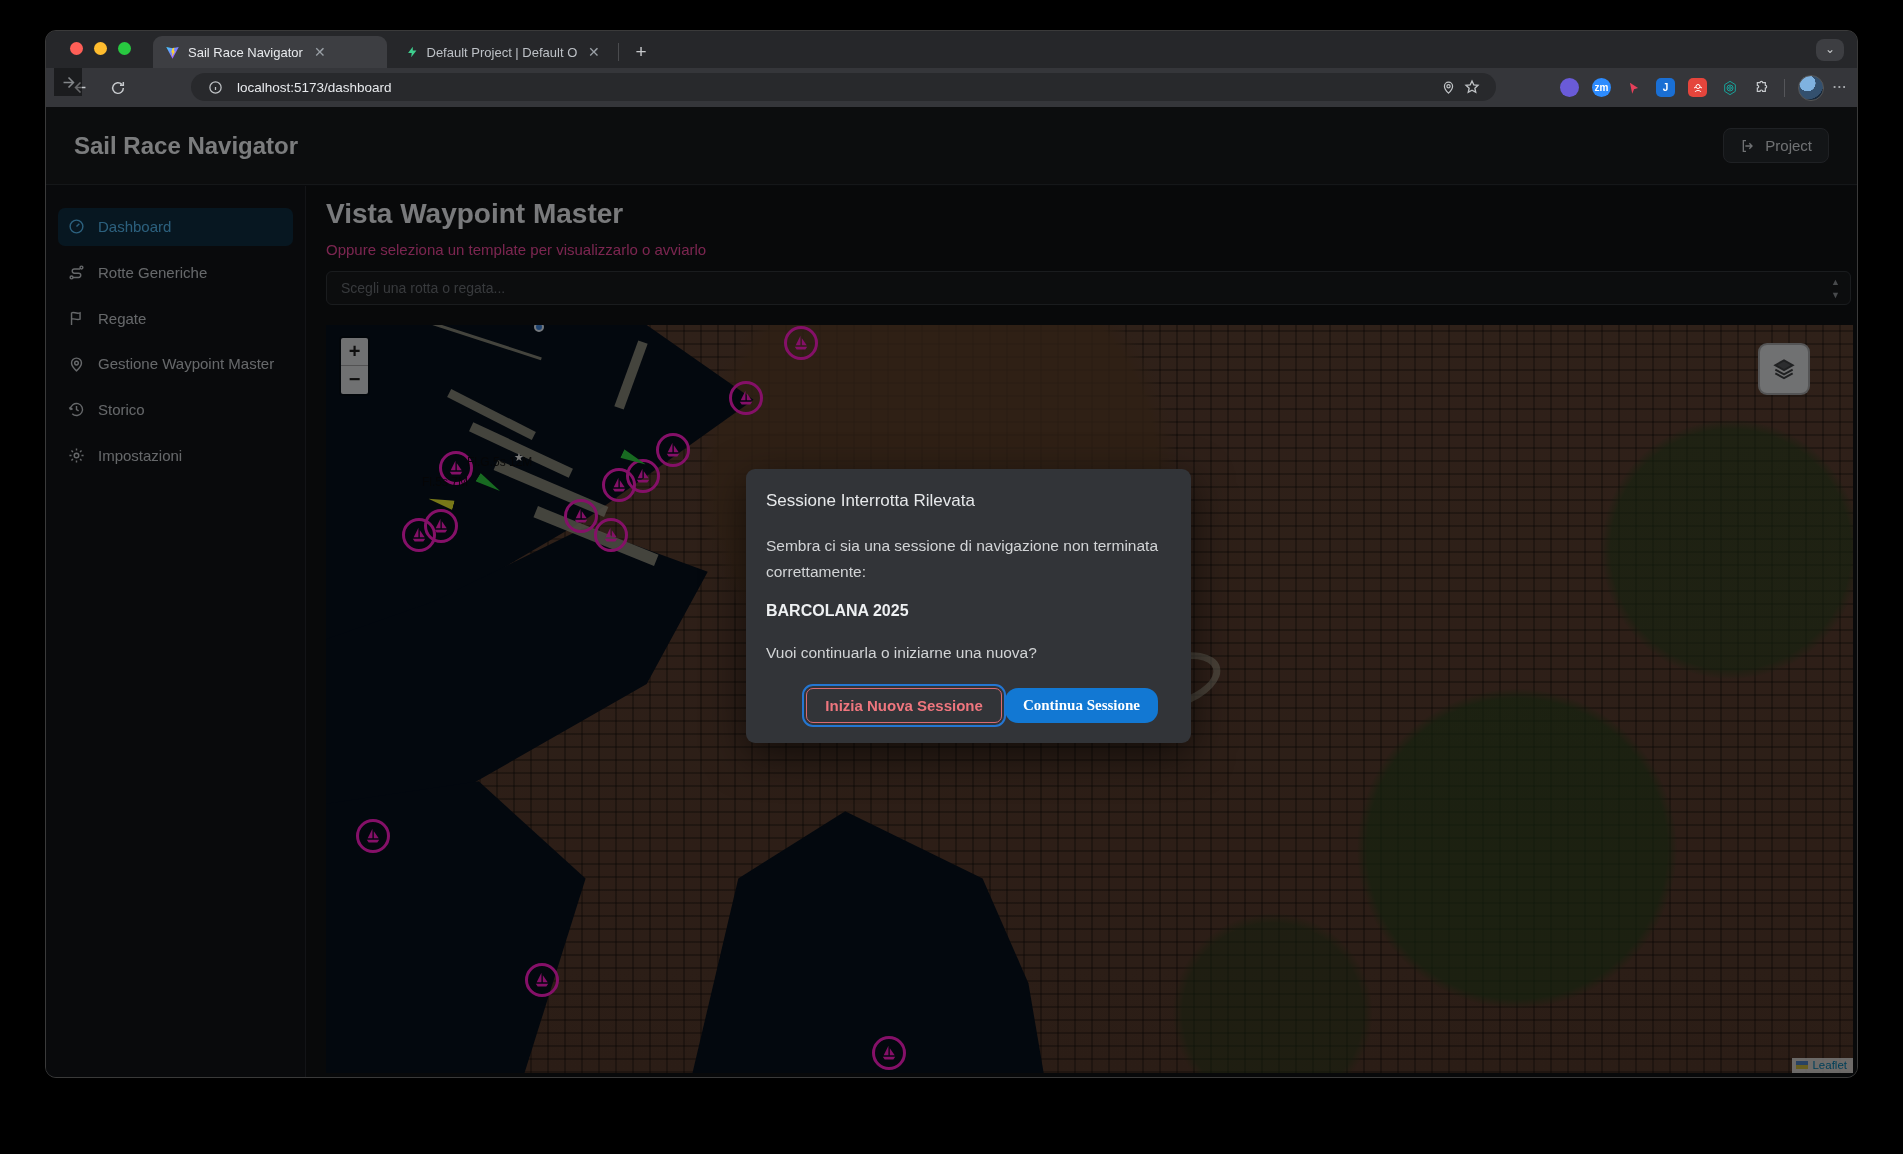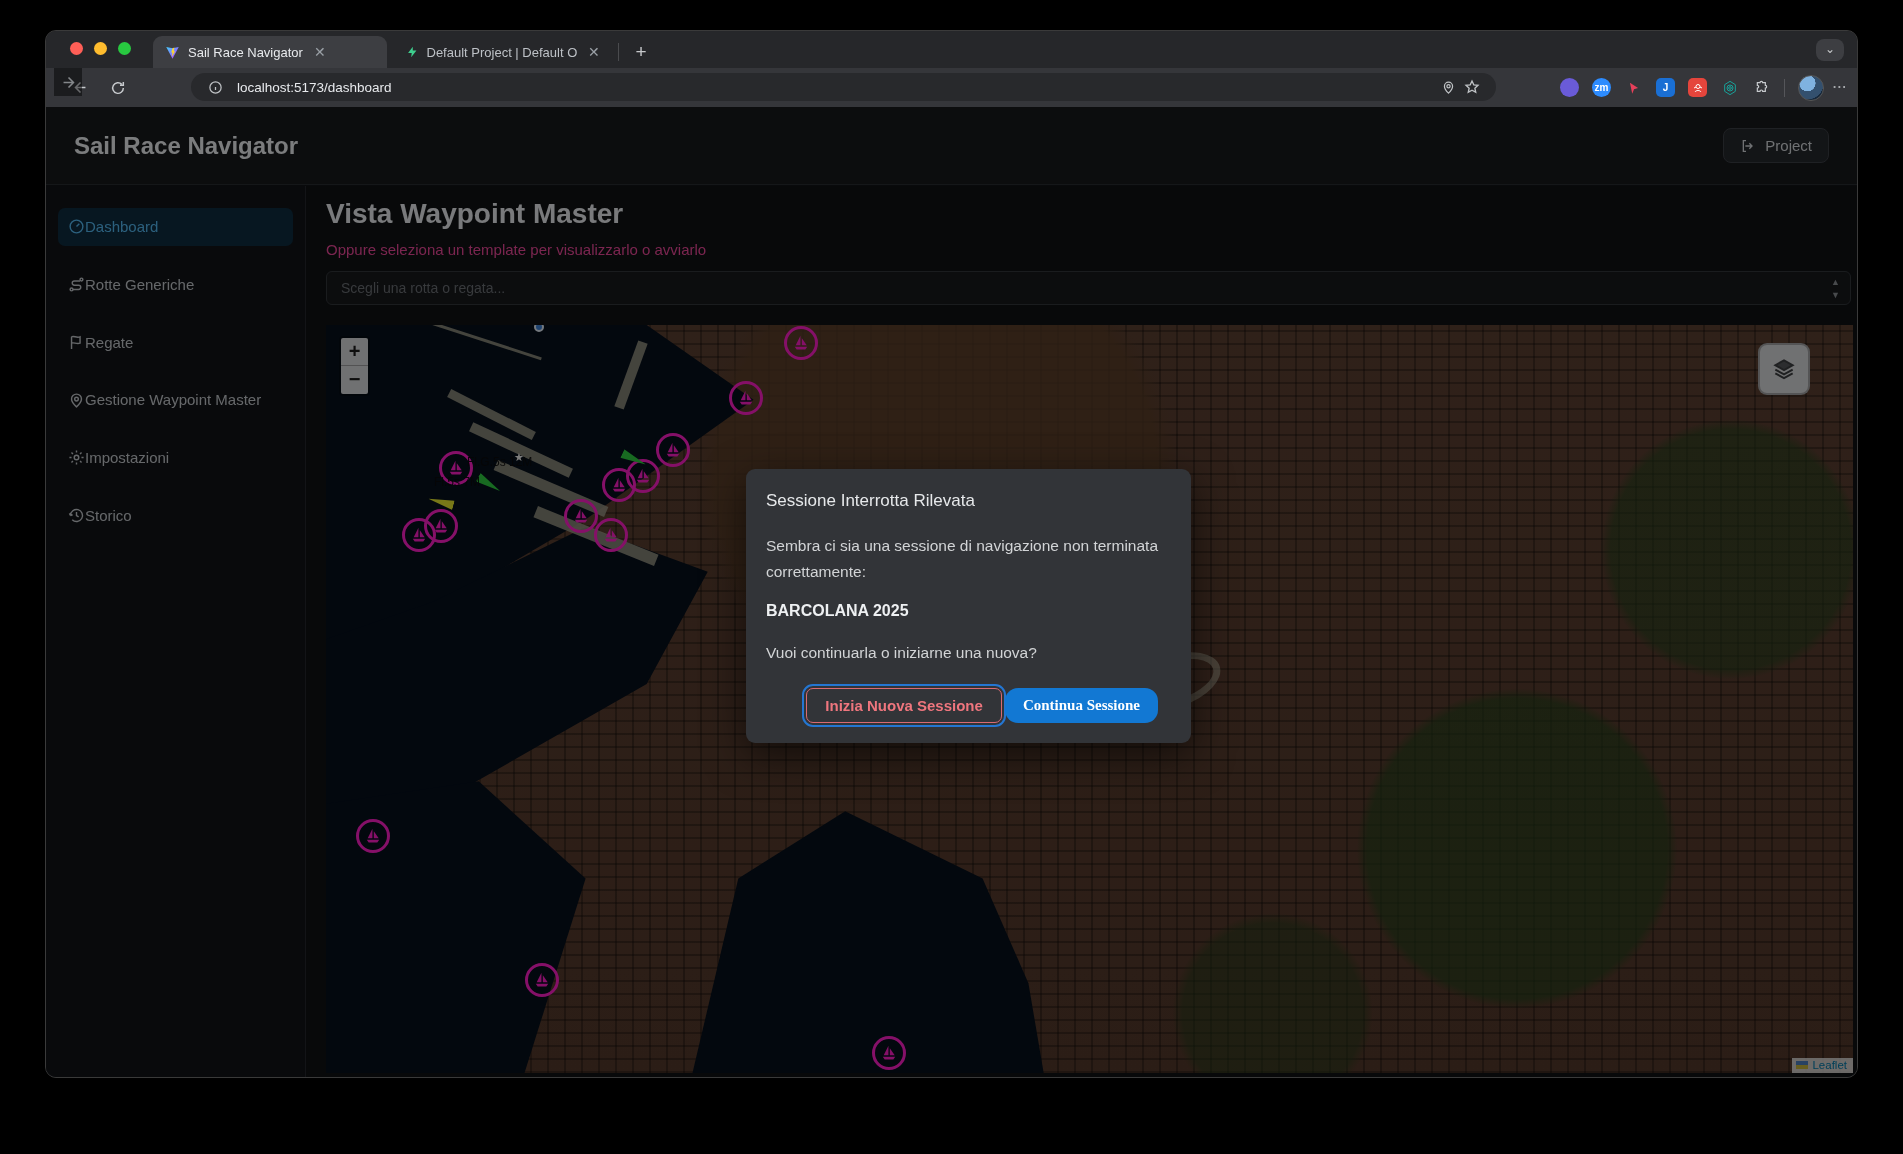--- a/index.html
+++ b/index.html
@@ -46,21 +46,21 @@
   .app { position:absolute; left:0; top:76px; width:100%; height:972px; background:#121417; }
   .app-header { position:absolute; left:0; top:0; width:100%; height:78px; background:#17191c;
                 border-bottom:1px solid #2a2d31; display:flex; align-items:center; justify-content:space-between;
                 padding:0 28px; }
   .app-title { font-size:24px; font-weight:bold; color:#eceef0; }
   .logout-btn { display:flex; align-items:center; gap:9px; padding:8px 16px; border:1px solid #3d4046;
                 border-radius:8px; background:#26292d; color:#d5d8dc; font-size:15px; }
 
   .sidebar { position:absolute; left:0; top:79px; bottom:0; width:260px; background:#131518;
              border-right:1px solid #26282c; padding:22px 12px 0 12px; }
-  .side-item { display:flex; align-items:center; padding:8px 10px; margin-bottom:20px;
+  .side-item { display:flex; align-items:center; gap:13px; padding:8px 10px; margin-bottom:8px;
                border-radius:7px; color:#c3c7cc; font-size:15px; line-height:1.45; }
   .side-item svg { flex:0 0 auto; }
   .side-item.active { background:#0f2d40; color:#54b8f0; }
 
   .main { position:absolute; left:260px; top:79px; right:0; bottom:0; padding:12px 6px 0 20px; background:#101214; }
   .page-title { font-size:28px; font-weight:bold; color:#e8eaed; }
   .page-sub { margin-top:11px; font-size:15px; color:#ec4899; }
   .select-box { margin-top:13px; height:34px; border:1px solid #33363b; border-radius:6px; background:#17191c;
                 display:flex; align-items:center; padding:0 14px; color:#6b6f74; font-size:14px; position:relative; }
   .select-box .stepper { position:absolute; right:10px; top:4px; color:#8a8e93; font-size:9px; line-height:13px; text-align:center; }
@@ -265,30 +265,30 @@
       </div>
       <div class="side-item" style="max-width:230px;">
         <svg width="17" height="17" viewBox="0 0 24 24" fill="none" stroke="currentColor" stroke-width="2">
             <path d="M12 21s-7-6.2-7-11a7 7 0 0 1 14 0c0 4.8-7 11-7 11z"></path>
             <circle cx="12" cy="10" r="2.6"></circle>
           </svg>
         <span>Gestione Waypoint Master</span>
       </div>
       <div class="side-item">
         <svg width="17" height="17" viewBox="0 0 24 24" fill="none" stroke="currentColor" stroke-width="2">
+            <path d="M3.5 12a8.5 8.5 0 1 1 2.5 6M3.5 12l-1.5-3m1.5 3l3-1M12 7v5l3 2"></path>
+          </svg>
+        <span>Storico</span>
+      </div>
+      <div class="side-item">
+        <svg width="17" height="17" viewBox="0 0 24 24" fill="none" stroke="currentColor" stroke-width="2">
             <circle cx="12" cy="12" r="3.2"></circle>
             <path d="M12 2v3M12 19v3M2 12h3M19 12h3M4.9 4.9l2.1 2.1M17 17l2.1 2.1M19.1 4.9L17 7M7 17l-2.1 2.1"></path>
           </svg>
         <span>Impostazioni</span>
-      </div>
-      <div class="side-item">
-        <svg width="17" height="17" viewBox="0 0 24 24" fill="none" stroke="currentColor" stroke-width="2">
-            <path d="M3.5 12a8.5 8.5 0 1 1 2.5 6M3.5 12l-1.5-3m1.5 3l3-1M12 7v5l3 2"></path>
-          </svg>
-        <span>Storico</span>
       </div>
     </div>
 
     <div class="main">
       <h1 class="page-title">Vista Waypoint Master</h1>
       <div class="page-sub">Oppure seleziona un template per visualizzarlo o avviarlo</div>
       <div class="select-box">
         <span>Scegli una rotta o regata...</span>
         <span class="stepper">▲<br>▼</span>
       </div>
@@ -412,21 +412,21 @@
             <svg viewBox="0 0 24 24" width="20" height="20">
   <path d="M4.5 16.5h15l-2.3 3.2H6.8z" fill="#ff1fc8"></path>
   <path d="M11.3 3.2v11.6H5.6z" fill="#ff1fc8"></path>
   <path d="M13 6.2v8.6h5.8z" fill="#ff1fc8"></path>
             </svg>
           </div>
           <div class="cone" style="left: 295px; top: 128px; background: rgb(46, 204, 64); transform: rotate(25deg);"></div>
           <div class="cone" style="left: 150px; top: 153px; background: rgb(46, 204, 64); transform: rotate(32deg);"></div>
           <div class="cone" style="left: 102px; top: 171px; background: rgb(230, 230, 46); transform: rotate(195deg);"></div>
           <span class="map-label" style="left: 141px; top: 130px;">Fl.G.5s 12M</span>
-          <span class="map-label" style="left: 108px; top: 150px;">Fl.5s 7M</span>
+          <span class="map-label" style="left: 96px; top: 150px;">Fl.5s 7M</span>
           <span class="map-star" style="left: 188px; top: 126px;">★</span>
           <div class="gps-dot" style="left: 208px; top: -3px;"></div>
         </div>
     </div>
 
     <div class="dim"></div>
 
     <div class="modal">
       <div class="m-title">Sessione Interrotta Rilevata</div>
       <div class="m-body">Sembra ci sia una sessione di navigazione non terminata correttamente:</div>

